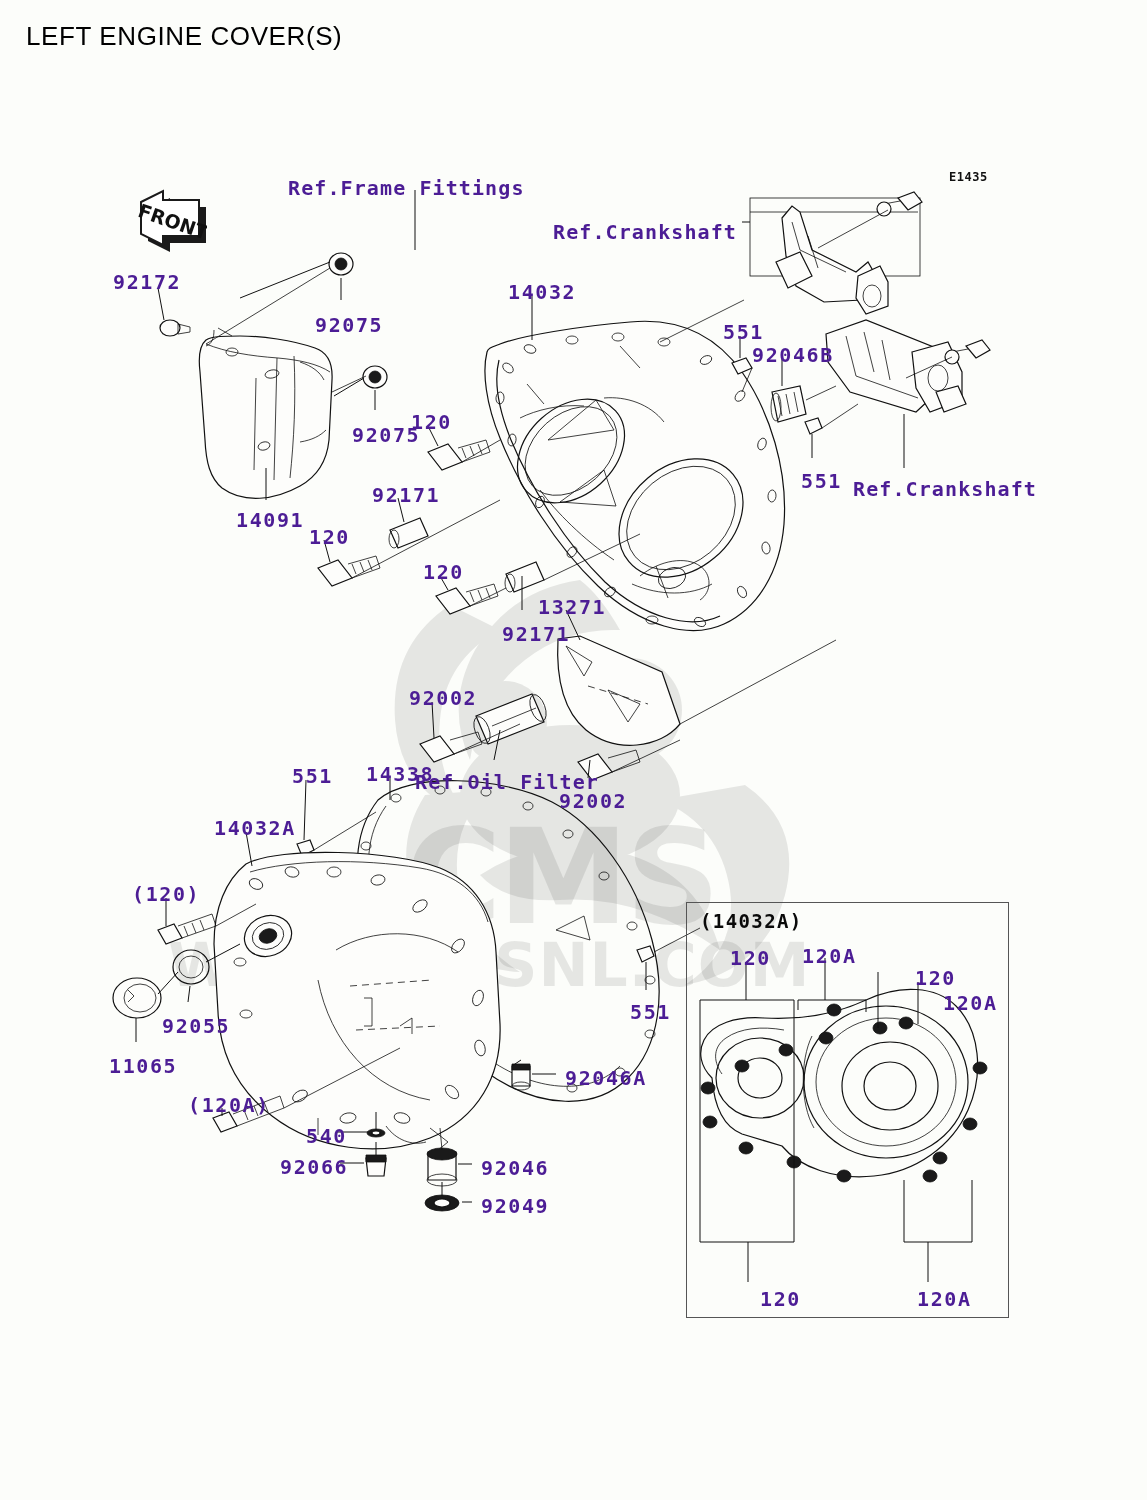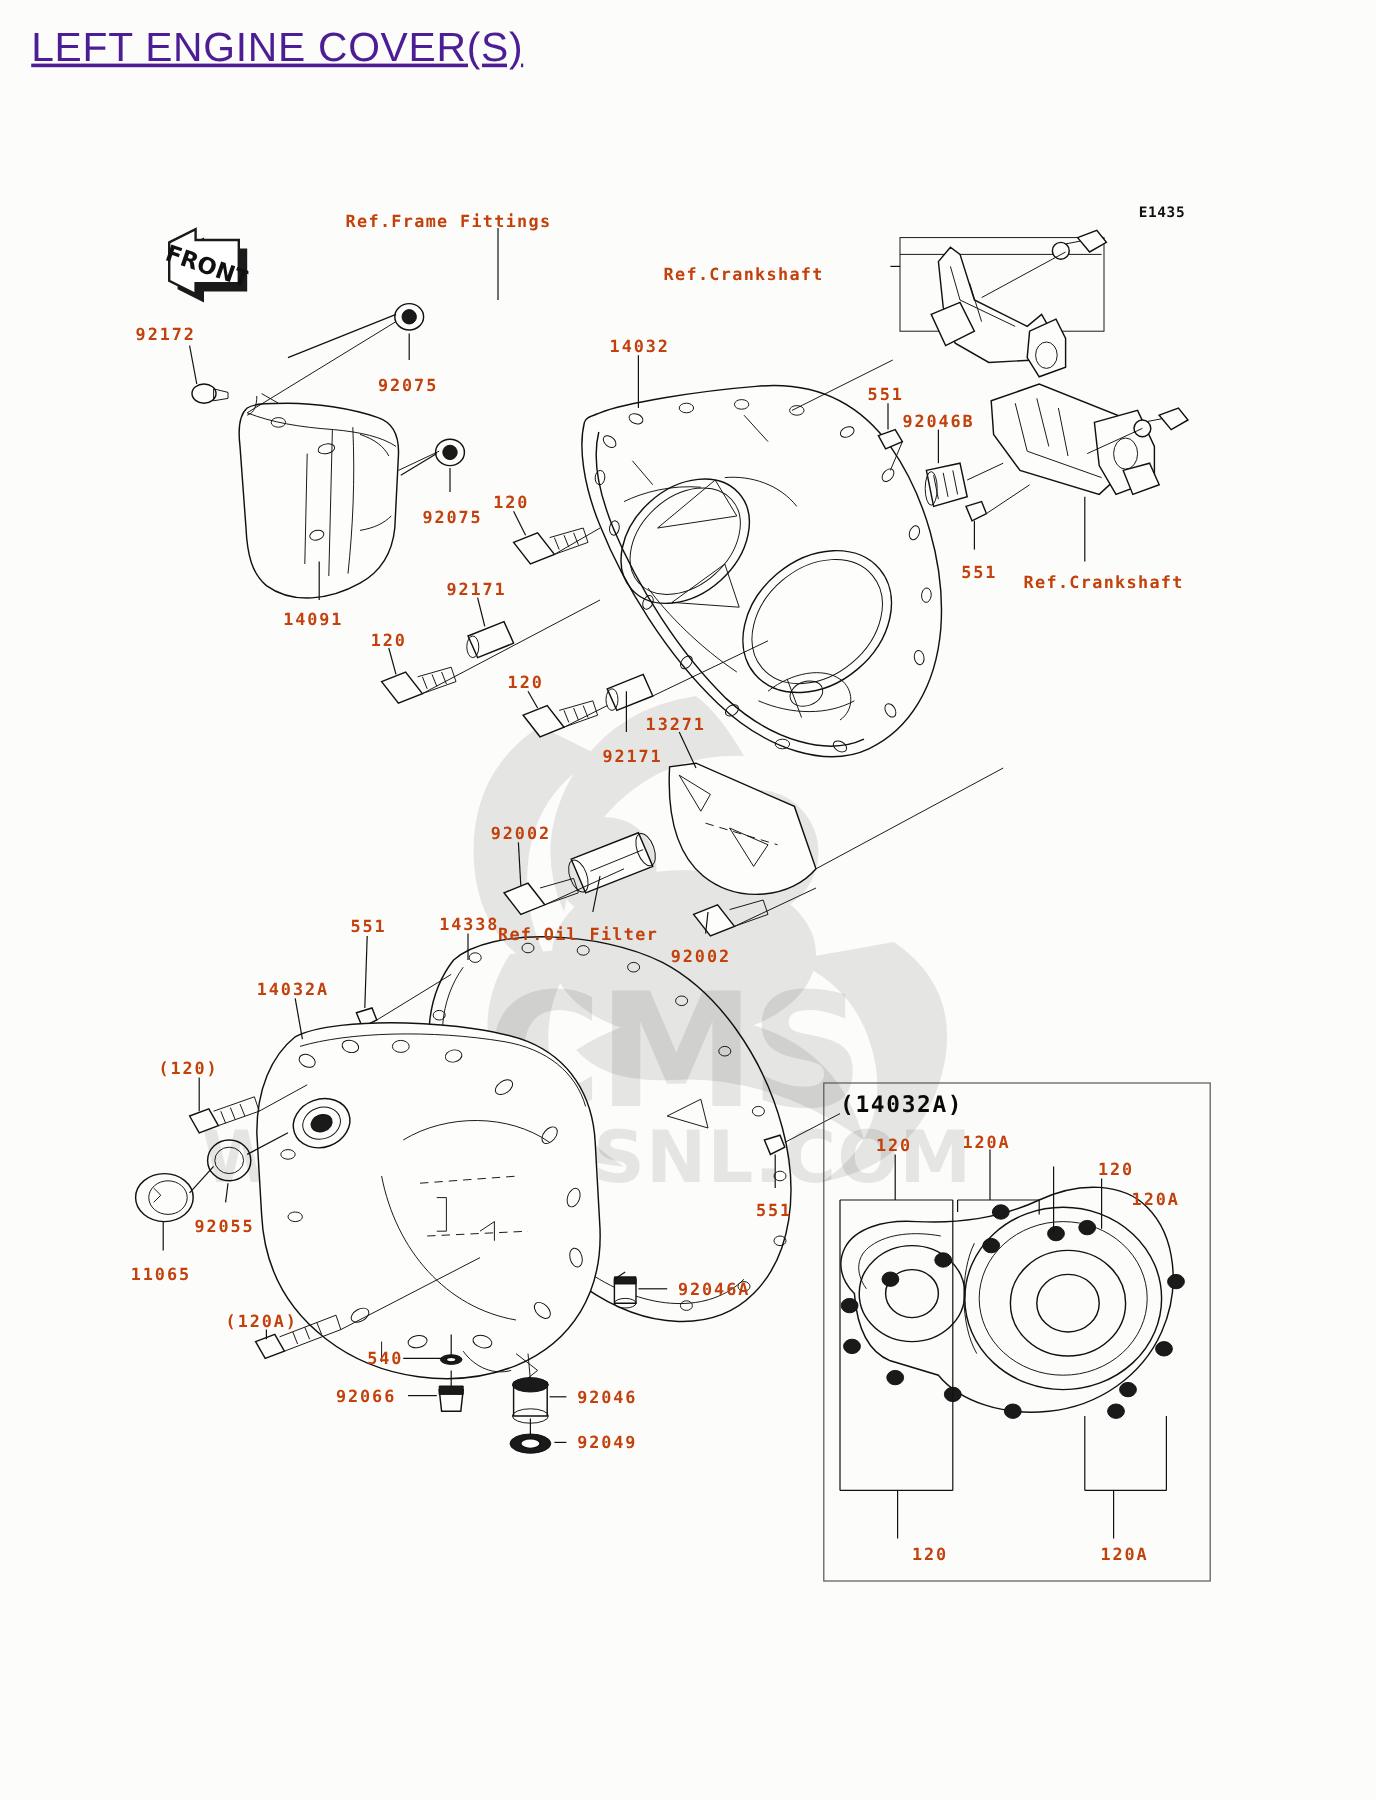--- a/index.html
+++ b/index.html
@@ -9,23 +9,22 @@
     background:#fcfdfa;
     font-family:"DejaVu Sans Mono","Liberation Mono",monospace;
     position:relative;overflow:hidden;
   }
   #page{position:absolute;left:0;top:0;width:1147px;height:1500px;}
 
   
   .page-title{
     position:absolute;left:26px;top:21px;
     font-family:"Liberation Sans","DejaVu Sans",sans-serif;
-    font-size:34px;letter-spacing:.6px;color:#4c1d95;font-weight:400;
+    font-size:26px;letter-spacing:.6px;color:#000000;font-weight:400;
     white-space:nowrap;
-    text-decoration:underline;
   }
 
   
   .ref-code{
     position:absolute;right:0;font-size:12px;font-weight:bold;color:#111;
     letter-spacing:.5px;white-space:nowrap;
   }
 
   
   .wm{position:absolute;pointer-events:none;user-select:none;}
@@ -43,21 +42,21 @@
     left:168px;top:930px;
     font-family:"DejaVu Sans","Liberation Sans",sans-serif;
     font-weight:bold;font-size:60px;color:#000;opacity:.085;
     letter-spacing:1px;
   }
 
   
   .lab{
     position:absolute;
     font-family:"DejaVu Sans Mono","Liberation Mono",monospace;
-    font-size:14px;font-weight:bold;color:#c2410c;
+    font-size:20px;font-weight:bold;color:#4c1d95;
     letter-spacing:1.6px;white-space:nowrap;line-height:1;text-align:center;
   }
   .lab.ref{letter-spacing:1.1px;}
 
   
   .front-badge{position:absolute;left:127px;top:186px;width:80px;height:70px;}
 
   
   .inset-box{
     position:absolute;left:686px;top:902px;width:321px;height:414px;

